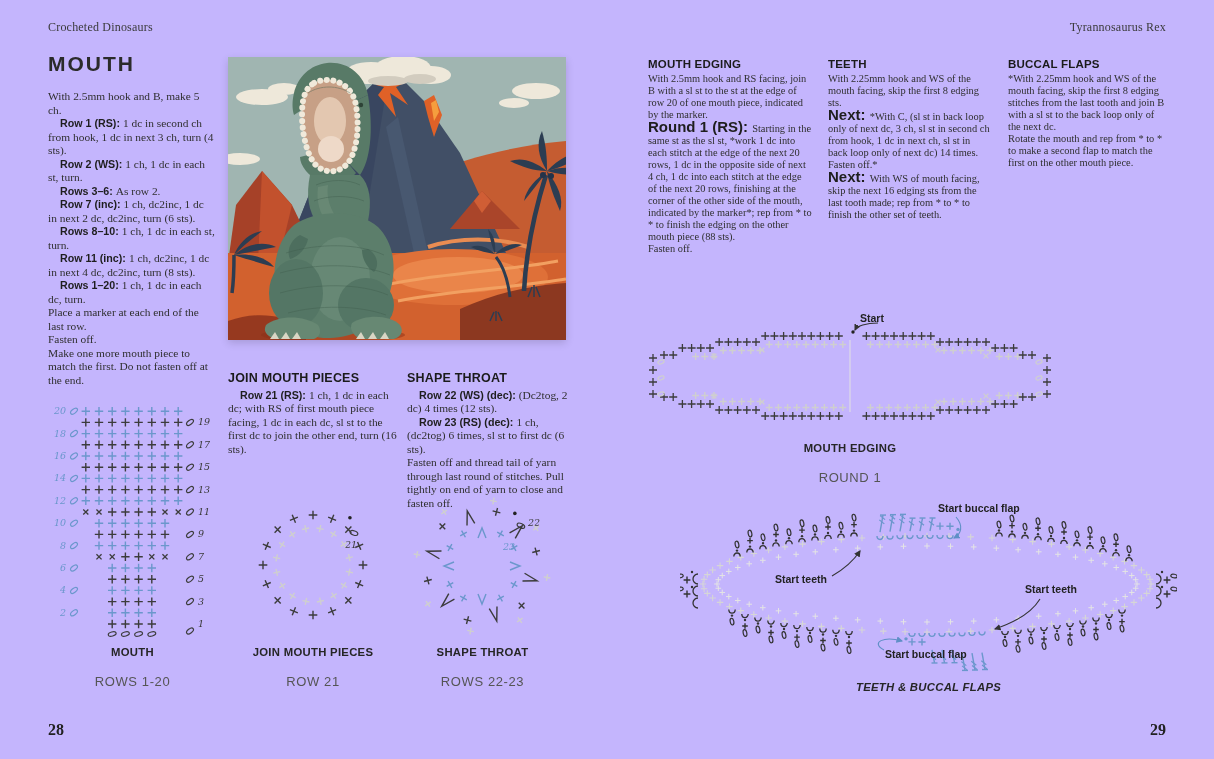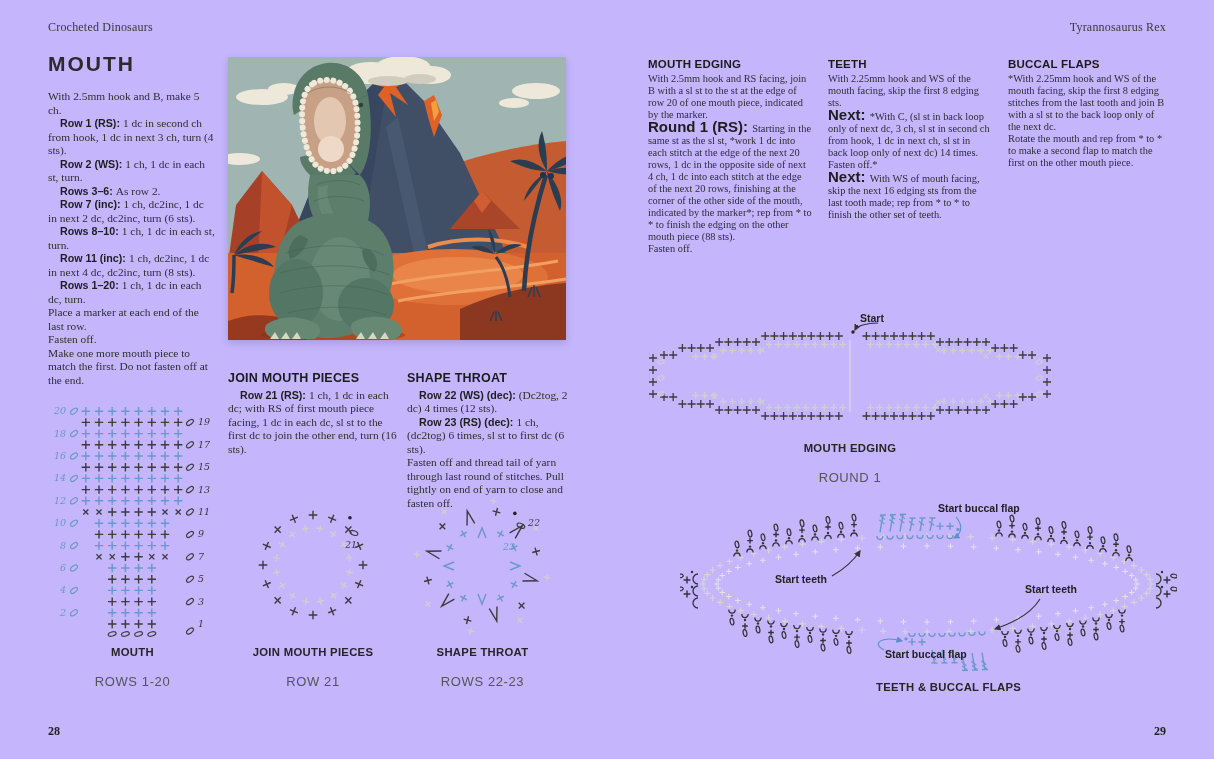--- a/index.html
+++ b/index.html
@@ -36,22 +36,22 @@
   #svg-throat{left:400px;top:488px;width:165px;height:152px;}
   #svg-edging{left:640px;top:310px;width:420px;height:130px;}
   #svg-teeth{left:680px;top:492px;width:497px;height:185px;}
   .cap{position:absolute;text-align:center;font-family:"Liberation Sans",sans-serif;color:#262626;}
   .cap .t{font-weight:bold;font-size:11.3px;letter-spacing:.3px;}
   .cap .s{font-size:13px;color:#555;letter-spacing:.6px;margin-top:16px;}
   #cap-mouthchart{left:40px;top:646px;width:185px;}
   #cap-join{left:225px;top:646px;width:176px;}
   #cap-throat{left:392px;top:646px;width:181px;}
   #cap-edging{left:640px;top:442px;width:420px;}
-  #cap-teeth{left:700px;top:681px;width:497px;}
-  .pageno{position:absolute;bottom:20px;font-weight:bold;font-size:12px;color:#222;}
+  #cap-teeth{left:680px;top:681px;width:497px;font-style:italic;}
+  .pageno{position:absolute;bottom:20px;font-weight:bold;font-size:16px;color:#222;}
   .pageno-left{left:48px;}
   .pageno-right{right:48px;}
   svg text.num{font:italic 9.5px "DejaVu Serif",serif;fill:#3a3a3a;}
   svg text.numb{font:italic 9.5px "DejaVu Serif",serif;fill:#6b97cc;}
   svg text.lbl{font:bold 10.5px "Liberation Sans",sans-serif;fill:#222;}
 </style>
 </head>
 <body>
 
 <div class="page">

